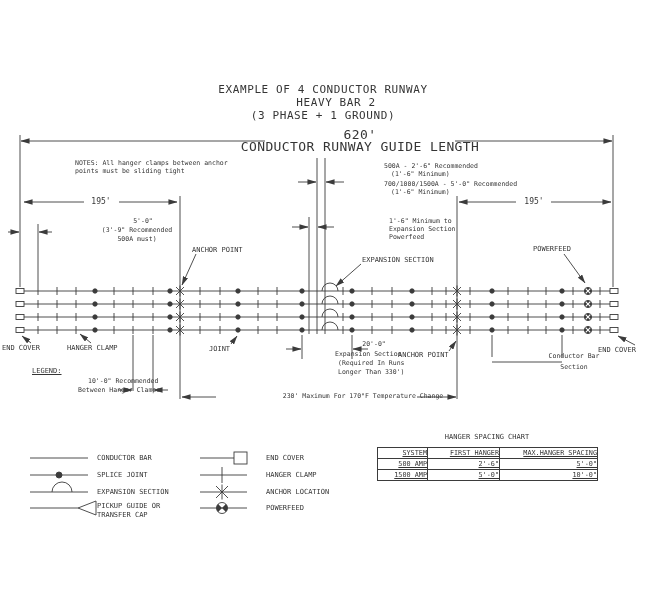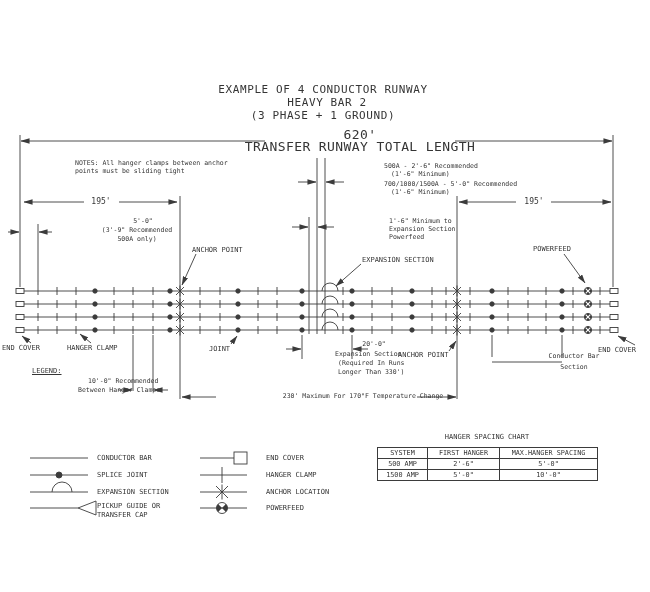--- a/index.html
+++ b/index.html
@@ -10,22 +10,22 @@
      font-family:"DejaVu Sans Mono", monospace;}
   .c{transform:translateX(-50%);}
   .sm{font-size:6.5px;margin-left:47px;}
   .ttl{font-size:11px;letter-spacing:0.6px;}
   .dimhead{font-size:13px;letter-spacing:0.4px;}
   .dim{font-size:8px;}
   .u{text-decoration:underline;}
   .tbl-wrap{position:absolute;left:377px;top:447px;width:220px;}
   table.hsc{border-collapse:collapse;table-layout:fixed;width:220px;border:1.4px solid #3b3b3b;}
   table.hsc td,table.hsc th{border:1px solid #3b3b3b;font-family:"DejaVu Sans Mono",monospace;
-     font-size:6.8px;font-weight:normal;color:#353535;text-align:center;padding:1px 0;height:7.5px;
-     overflow:hidden;}
+     font-size:6.8px;font-weight:normal;color:#353535;text-align:right;padding:1px 0;height:7.5px;
+     overflow:hidden;text-decoration:underline;}
 </style>
 </head>
 <body>
 
 <div id="page">
 
   <svg width="650" height="592" viewBox="0 0 650 592">
     <defs>
       <marker id="arr" viewBox="0 0 10 6" refX="9.5" refY="3" markerWidth="10" markerHeight="6" orient="auto">
         <path d="M0,0L10,3L0,6Z" fill="#3b3b3b"></path>
@@ -233,35 +233,35 @@
       <line x1="222" y1="467" x2="222" y2="483"></line>
       <line x1="200" y1="492" x2="247" y2="492"></line>
       <path d="M216,486L228,498 M216,498L228,486 M222,484.5L222,499.5"></path>
       <line x1="200" y1="508" x2="247" y2="508"></line>
       <circle cx="222" cy="508" r="5.5"></circle>
       <path d="M222,508L218.1,504.1A5.5,5.5 0 0 0 218.1,511.9Z M222,508L225.9,504.1A5.5,5.5 0 0 1 225.9,511.9Z" fill="#3b3b3b" stroke="none"></path>
     </g>
   </svg>
 
   <div class="t ttl c" style="left:323px;top:84px">EXAMPLE OF 4 CONDUCTOR RUNWAY</div>
-  <div class="t ttl c" style="left:327px;top:97px">HEAVY BAR 2</div>
+  <div class="t ttl c" style="left:336px;top:97px">HEAVY BAR 2</div>
   <div class="t ttl c" style="left:323px;top:110px">(3 PHASE + 1 GROUND)</div>
 
   <div class="t dimhead c" style="left:360px;top:128px">620'</div>
-  <div class="t dimhead c" style="left:360px;top:140px">TRANSFER RUNWAY TOTAL LENGTH</div>
+  <div class="t dimhead c" style="left:360px;top:140px">CONDUCTOR RUNWAY GUIDE LENGTH</div>
 
   <div class="t sm" style="left:28px;top:160px">NOTES: All hanger clamps between anchor</div>
   <div class="t sm" style="left:28px;top:168px">points must be sliding tight</div>
 
   <div class="t dim c" style="left:101px;top:197px">195'</div>
   <div class="t dim c" style="left:534px;top:197px">195'</div>
 
   <div class="t sm c" style="left:96px;top:218px">5'-0"</div>
   <div class="t sm c" style="left:90px;top:227px">(3'-9" Recommended</div>
-  <div class="t sm c" style="left:90px;top:236px">500A only)</div>
+  <div class="t sm c" style="left:90px;top:236px">500A must)</div>
 
   <div class="t sm" style="left:337px;top:163px">500A - 2'-6" Recommended</div>
   <div class="t sm" style="left:344px;top:171px">(1'-6" Minimum)</div>
   <div class="t sm" style="left:337px;top:181px">700/1000/1500A - 5'-0" Recommended</div>
   <div class="t sm" style="left:344px;top:189px">(1'-6" Minimum)</div>
 
   <div class="t sm" style="left:342px;top:218px">1'-6" Minimum to</div>
   <div class="t sm" style="left:342px;top:226px">Expansion Section</div>
   <div class="t sm" style="left:342px;top:234px">Powerfeed</div>
 

